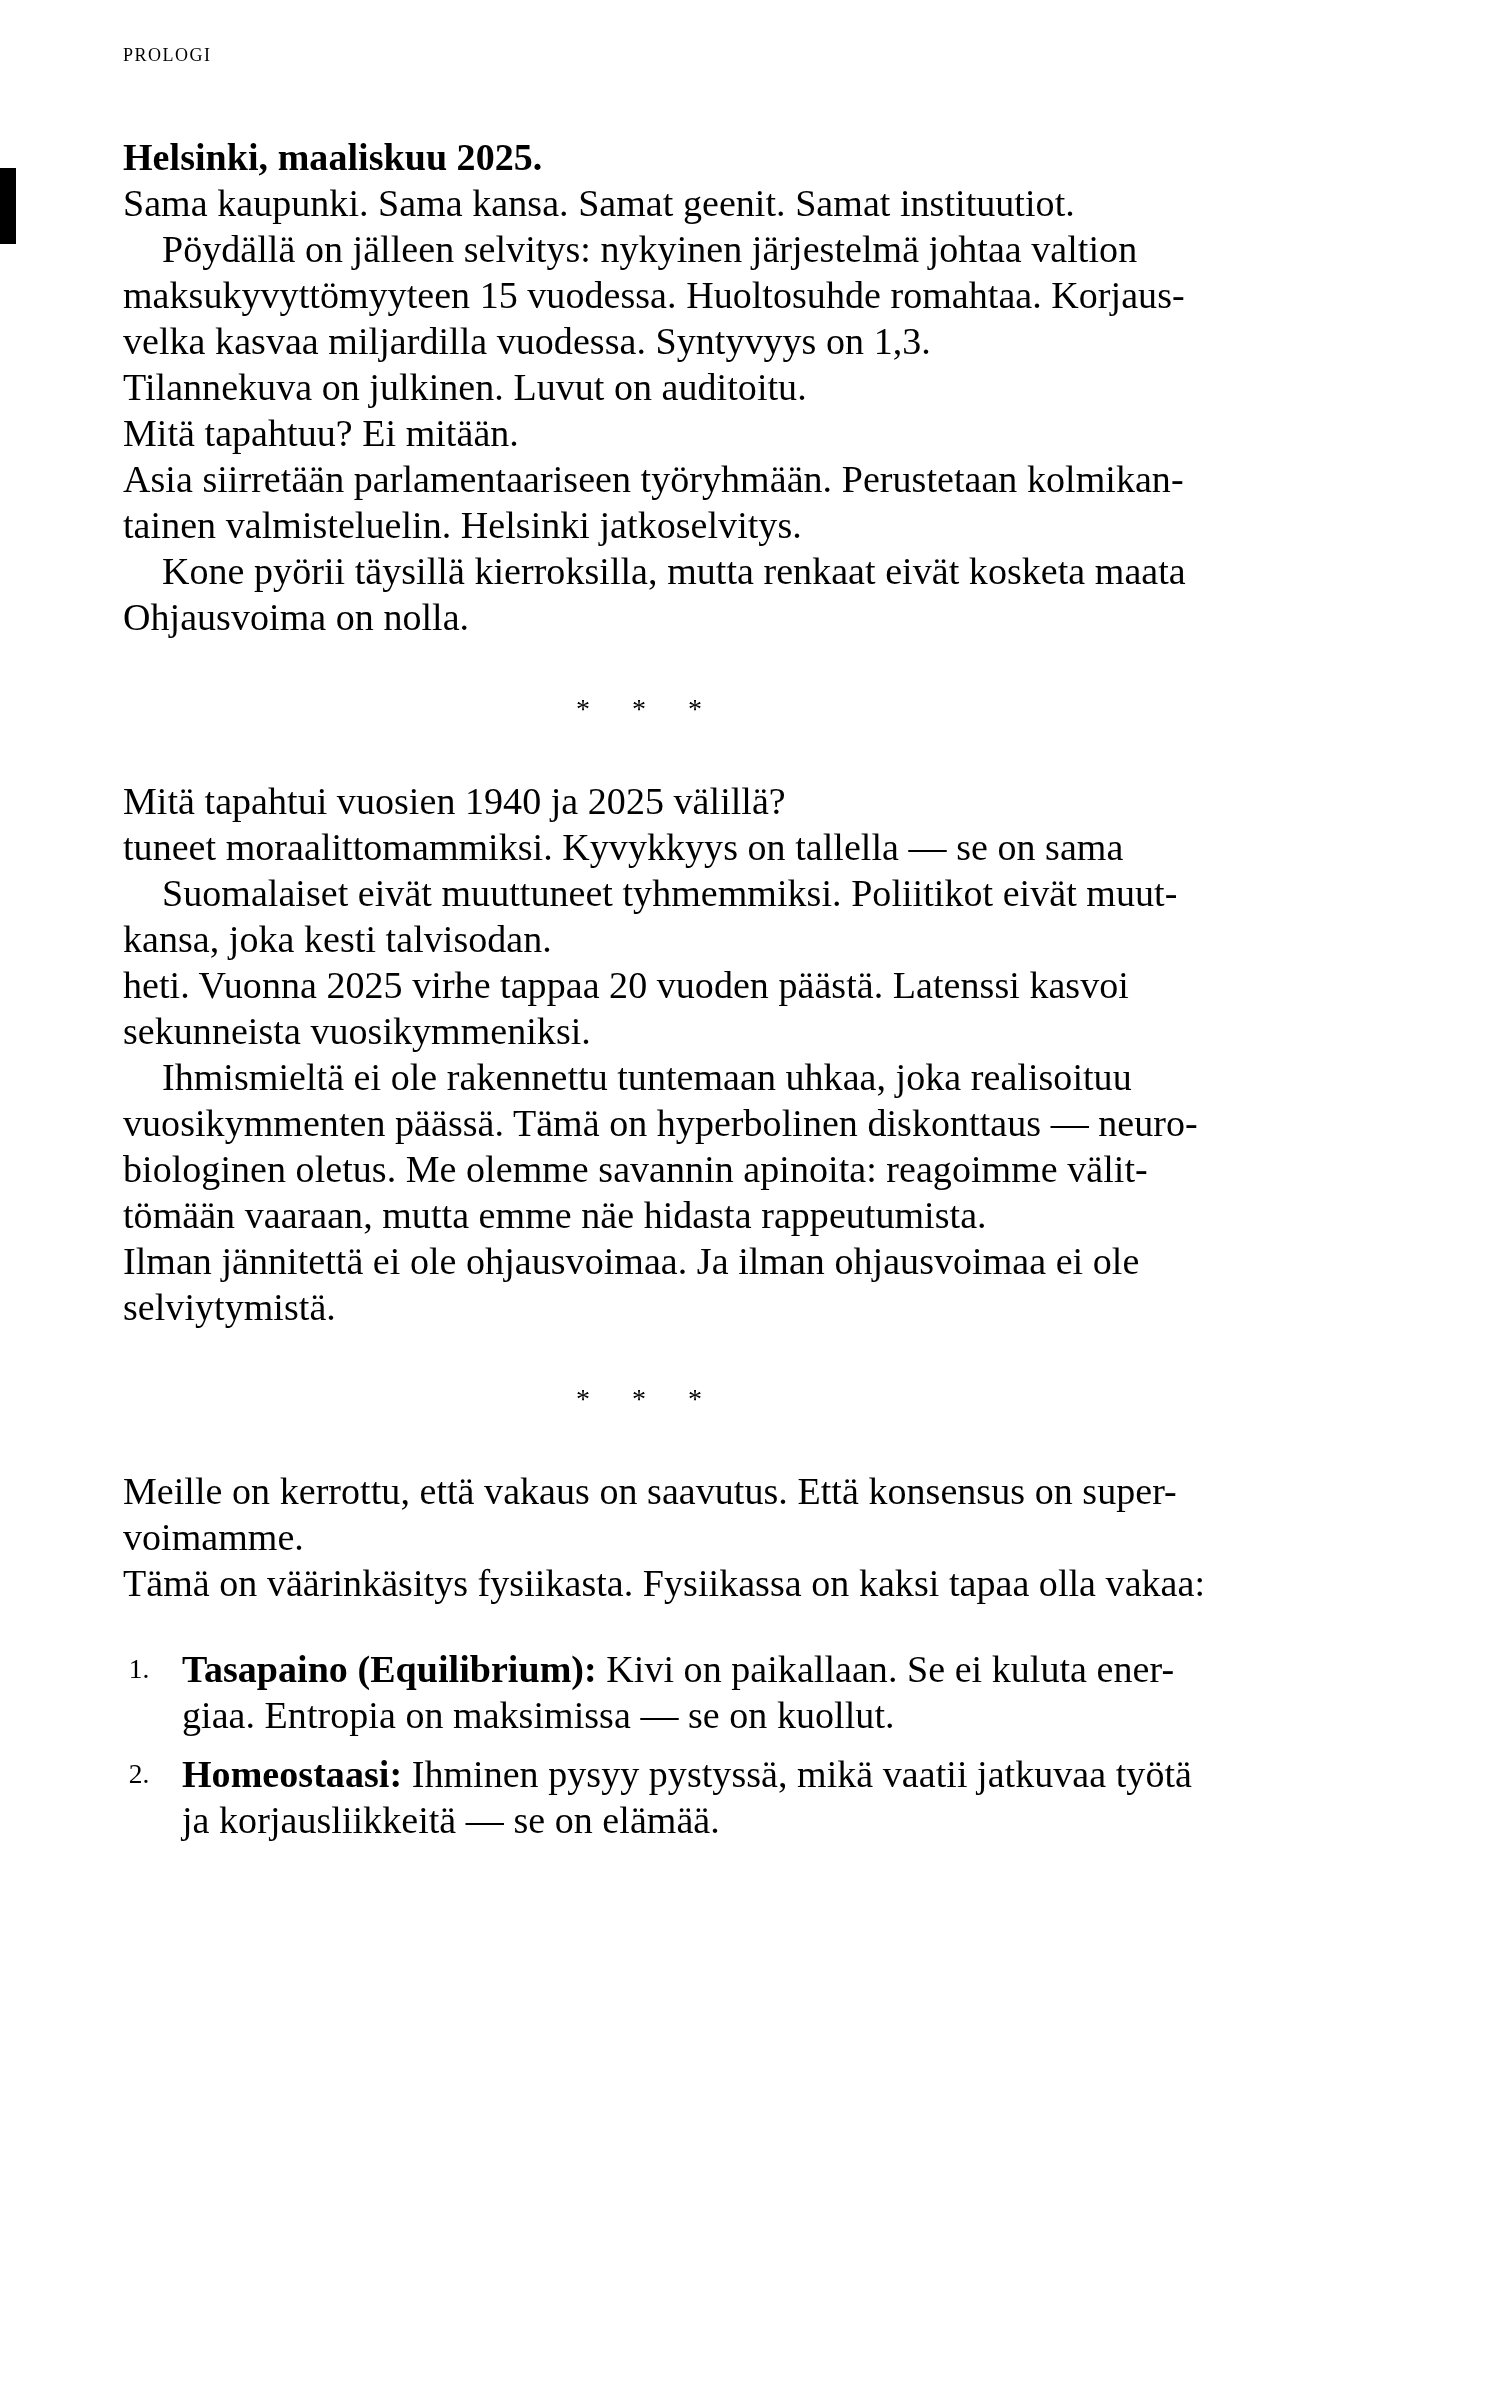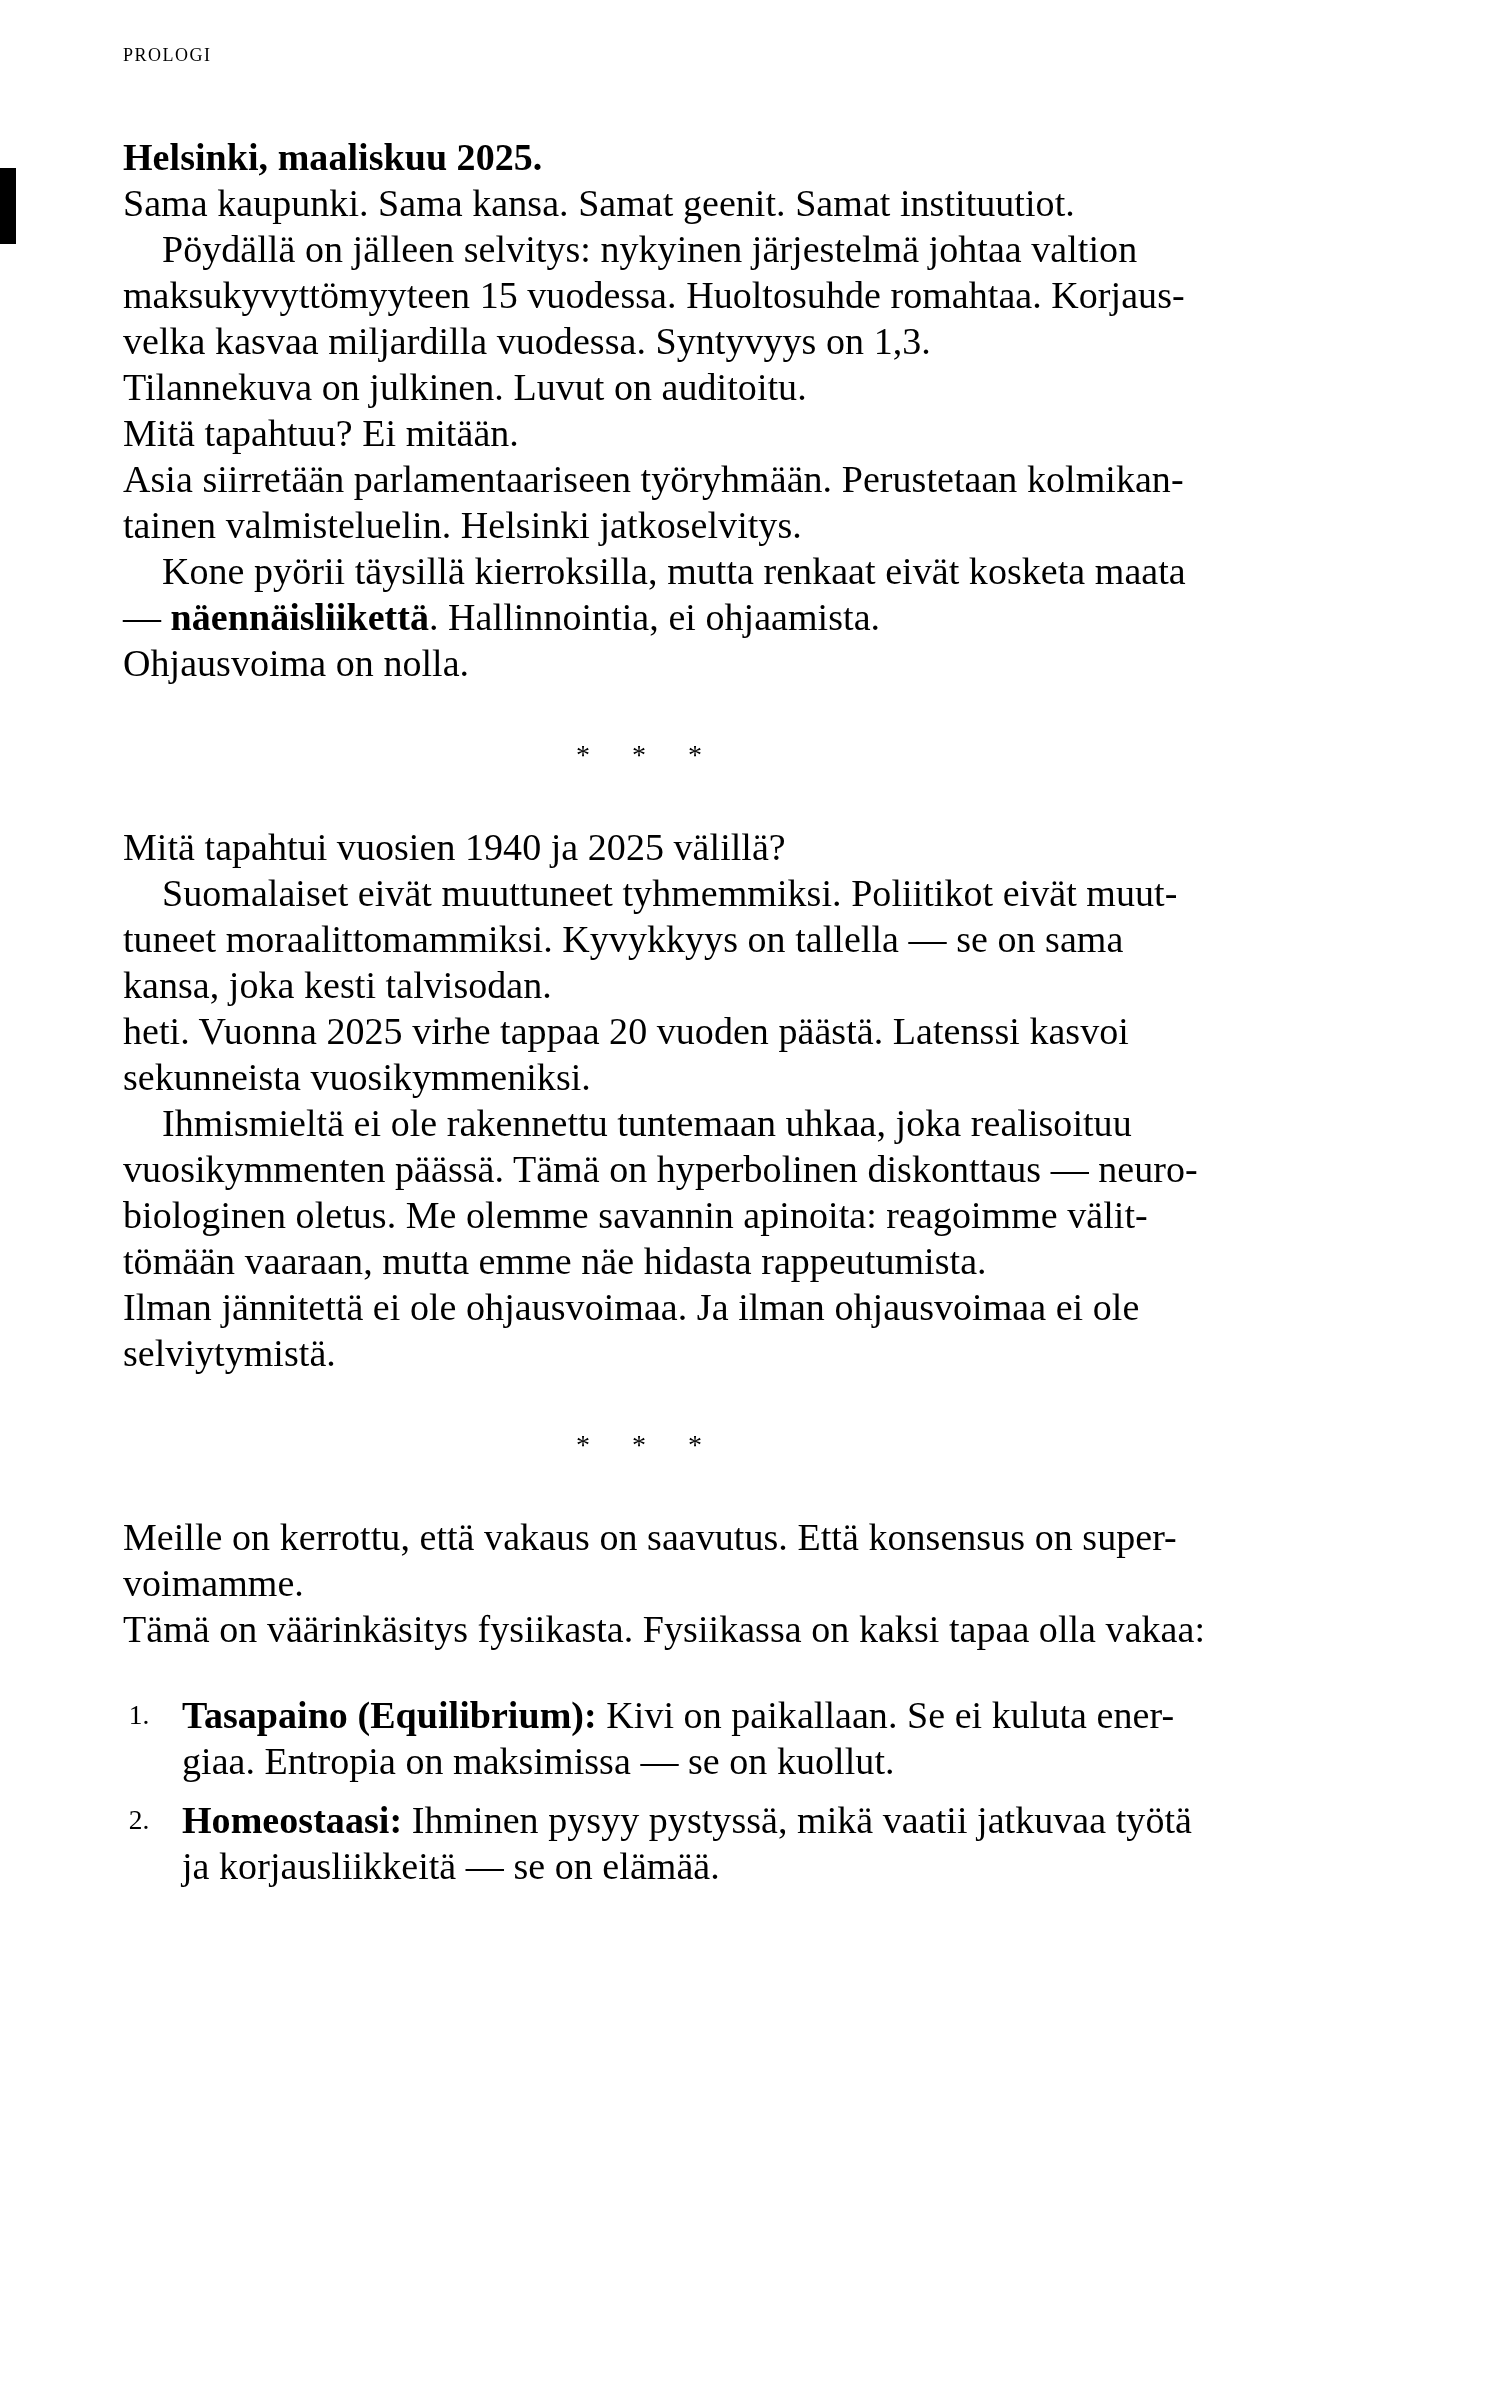--- a/index.html
+++ b/index.html
@@ -113,34 +113,33 @@
         <div class="line" style="font-weight: 700;">Helsinki, maaliskuu 2025.</div>
         <div class="line">Sama kaupunki. Sama kansa. Samat geenit. Samat instituutiot.</div>
         <div class="line indent">Pöydällä on jälleen selvitys: nykyinen järjestelmä johtaa valtion</div>
         <div class="line">maksukyvyttömyyteen 15 vuodessa. Huoltosuhde romahtaa. Korjaus-</div>
         <div class="line">velka kasvaa miljardilla vuodessa. Syntyvyys on 1,3.</div>
         <div class="line">Tilannekuva on julkinen. Luvut on auditoitu.</div>
         <div class="line">Mitä tapahtuu? Ei mitään.</div>
         <div class="line">Asia siirretään parlamentaariseen työryhmään. Perustetaan kolmikan-</div>
         <div class="line">tainen valmisteluelin. Helsinki jatkoselvitys.</div>
         <div class="line indent">Kone pyörii täysillä kierroksilla, mutta renkaat eivät kosketa maata</div>
-        <div class="line">— <b>näennäisliikettä</b>. Hallinnointia, ei ohjaamista.</div>
         <div class="line">Ohjausvoima on nolla.</div>
       </div>
 
     <div class="gap-sep"></div>
     <div class="stars">
       <span>*</span><span>*</span><span>*</span>
     </div>
     <div class="gap-sep"></div>
 
     <div id="sec2">
         <div class="line">Mitä tapahtui vuosien 1940 ja 2025 välillä?</div>
+        <div class="line">tuneet moraalittomammiksi. Kyvykkyys on tallella — se on sama</div>
         <div class="line indent">Suomalaiset eivät muuttuneet tyhmemmiksi. Poliitikot eivät muut-</div>
-        <div class="line">tuneet moraalittomammiksi. Kyvykkyys on tallella — se on sama</div>
         <div class="line">kansa, joka kesti talvisodan.</div>
         <div class="line">heti. Vuonna 2025 virhe tappaa 20 vuoden päästä. Latenssi kasvoi</div>
         <div class="line">sekunneista vuosikymmeniksi.</div>
         <div class="line indent">Ihmismieltä ei ole rakennettu tuntemaan uhkaa, joka realisoituu</div>
         <div class="line">vuosikymmenten päässä. Tämä on hyperbolinen diskonttaus — neuro-</div>
         <div class="line">biologinen oletus. Me olemme savannin apinoita: reagoimme välit-</div>
         <div class="line">tömään vaaraan, mutta emme näe hidasta rappeutumista.</div>
         <div class="line">Ilman jännitettä ei ole ohjausvoimaa. Ja ilman ohjausvoimaa ei ole</div>
         <div class="line">selviytymistä.</div>
       </div>

